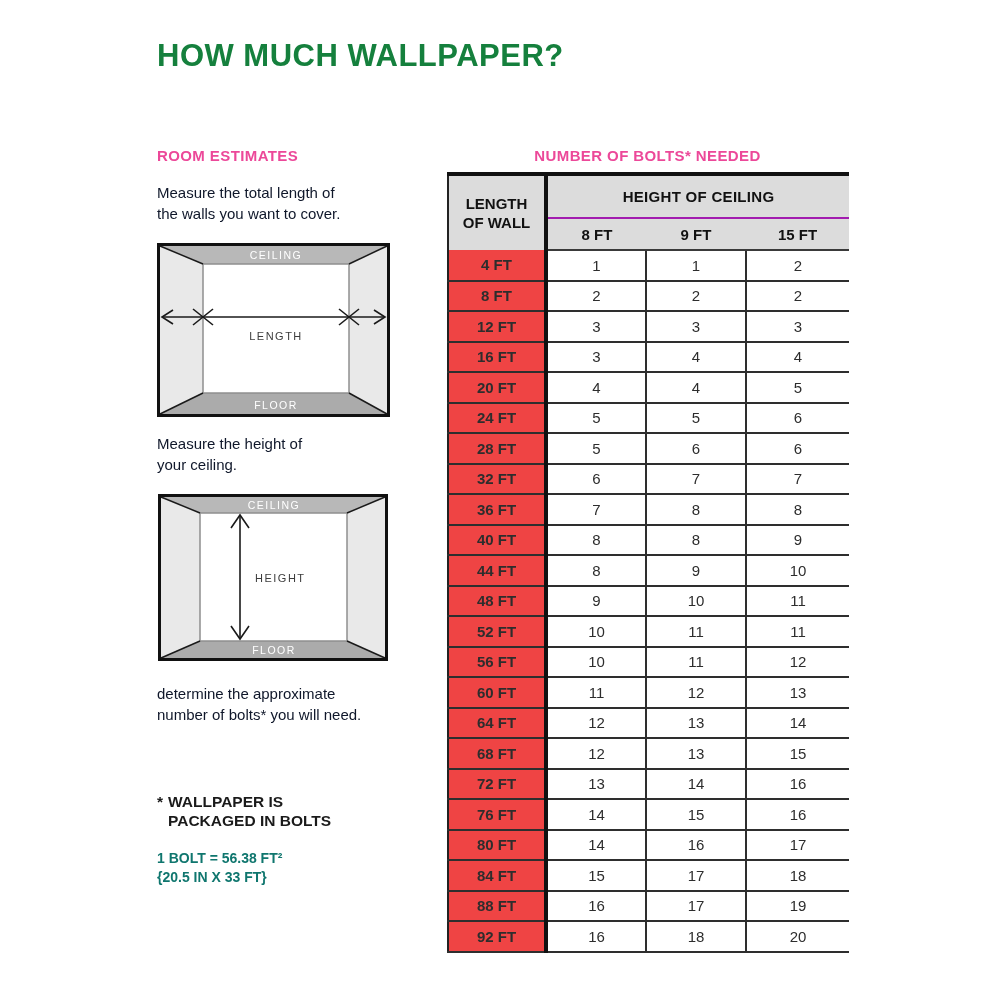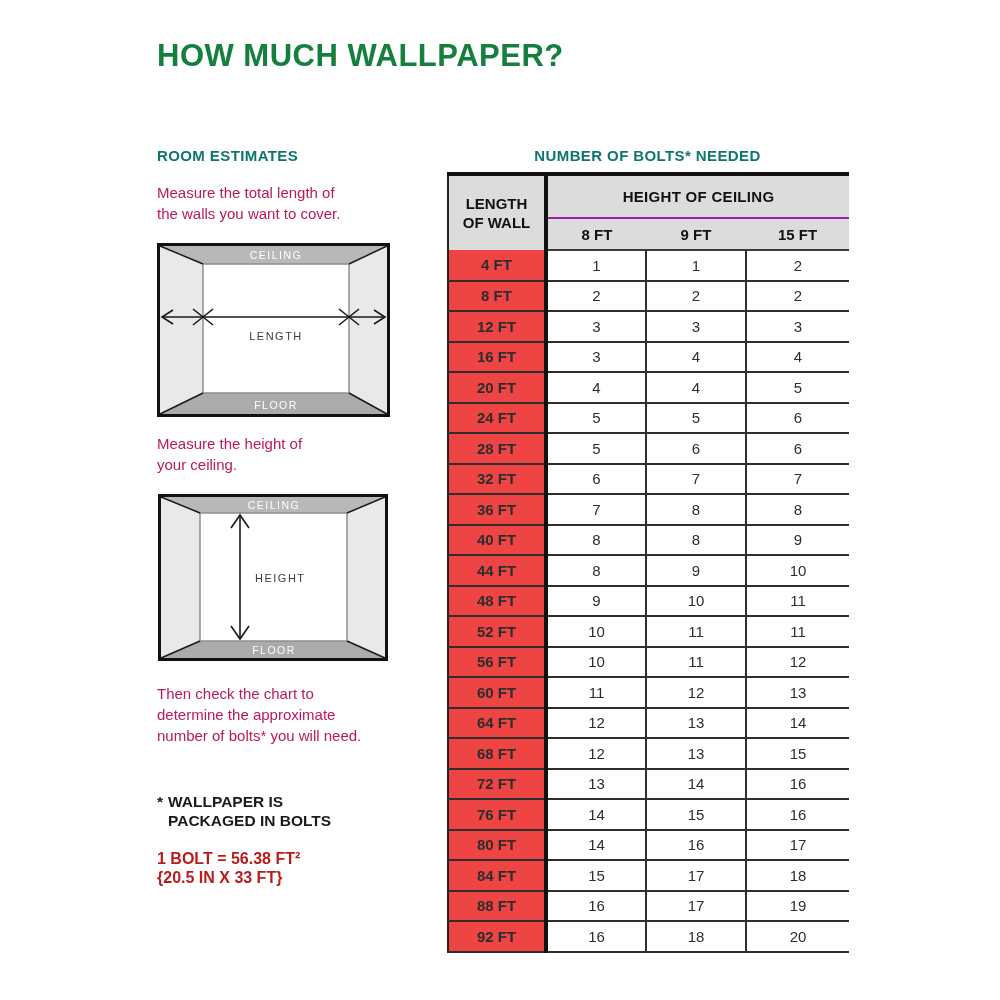--- a/index.html
+++ b/index.html
@@ -11,34 +11,34 @@
   .abs{position:absolute;}
 
   
   .page-title{
     left:157px;top:38px;
     font-size:31px;font-weight:bold;letter-spacing:.5px;
     color:#15803d;white-space:nowrap;
   }
   .section-heading{
     font-size:15px;font-weight:bold;letter-spacing:.4px;
-    color:#0f766e;white-space:nowrap;
+    color:#ec4899;white-space:nowrap;
   }
   .room-estimates{left:157px;top:147px;}
   .table-heading{left:447px;top:147px;width:401px;text-align:center;}
 
   
-  .step{font-size:15px;line-height:21px;color:#be185d;}
+  .step{font-size:15px;line-height:21px;color:#0f172a;}
   .step1{left:157px;top:182px;}
   .step2{left:157px;top:433px;}
   .step3{left:157px;top:683px;}
 
   .footnote{left:157px;top:792px;font-size:15.5px;font-weight:bold;line-height:19px;color:#1a1a1a;display:flex;}
   .footnote .star{margin-right:5px;}
-  .bolt-info{left:157px;top:849px;font-size:16px;font-weight:bold;line-height:19px;color:#b91c1c;}
+  .bolt-info{left:157px;top:849px;font-size:14px;font-weight:bold;line-height:19px;color:#0f766e;}
 
   
   .diagram1{left:157px;top:243px;}
   .diagram2{left:158px;top:494px;}
   .diagram text{font-family:"Liberation Sans",sans-serif;}
   .diag-band-label{font-size:10.5px;letter-spacing:1.5px;fill:#ffffff;}
   .diag-dim-label{font-size:11px;letter-spacing:1.5px;fill:#3c3c3c;}
 
   
   table.bolts{
@@ -120,21 +120,20 @@
     <line x1="82" y1="21" x2="82" y2="145"></line>
     <polyline points="73,34 82,21 91,34"></polyline>
     <polyline points="73,132 82,145 91,132"></polyline>
   </g>
   <text class="diag-band-label" x="116" y="15" text-anchor="middle">CEILING</text>
   <text class="diag-dim-label" x="97" y="88" text-anchor="start">HEIGHT</text>
   <text class="diag-band-label" x="116" y="160" text-anchor="middle">FLOOR</text>
 </svg>
 
 <div class="abs step step3">
-  <div>Then check the chart to</div>
   <div>determine the approximate</div>
   <div>number of bolts* you will need.</div>
 </div>
 
 <div class="abs footnote">
   <span class="star">*</span>
   <span>
     <div>WALLPAPER IS</div>
     <div>PACKAGED IN BOLTS</div>
   </span>

